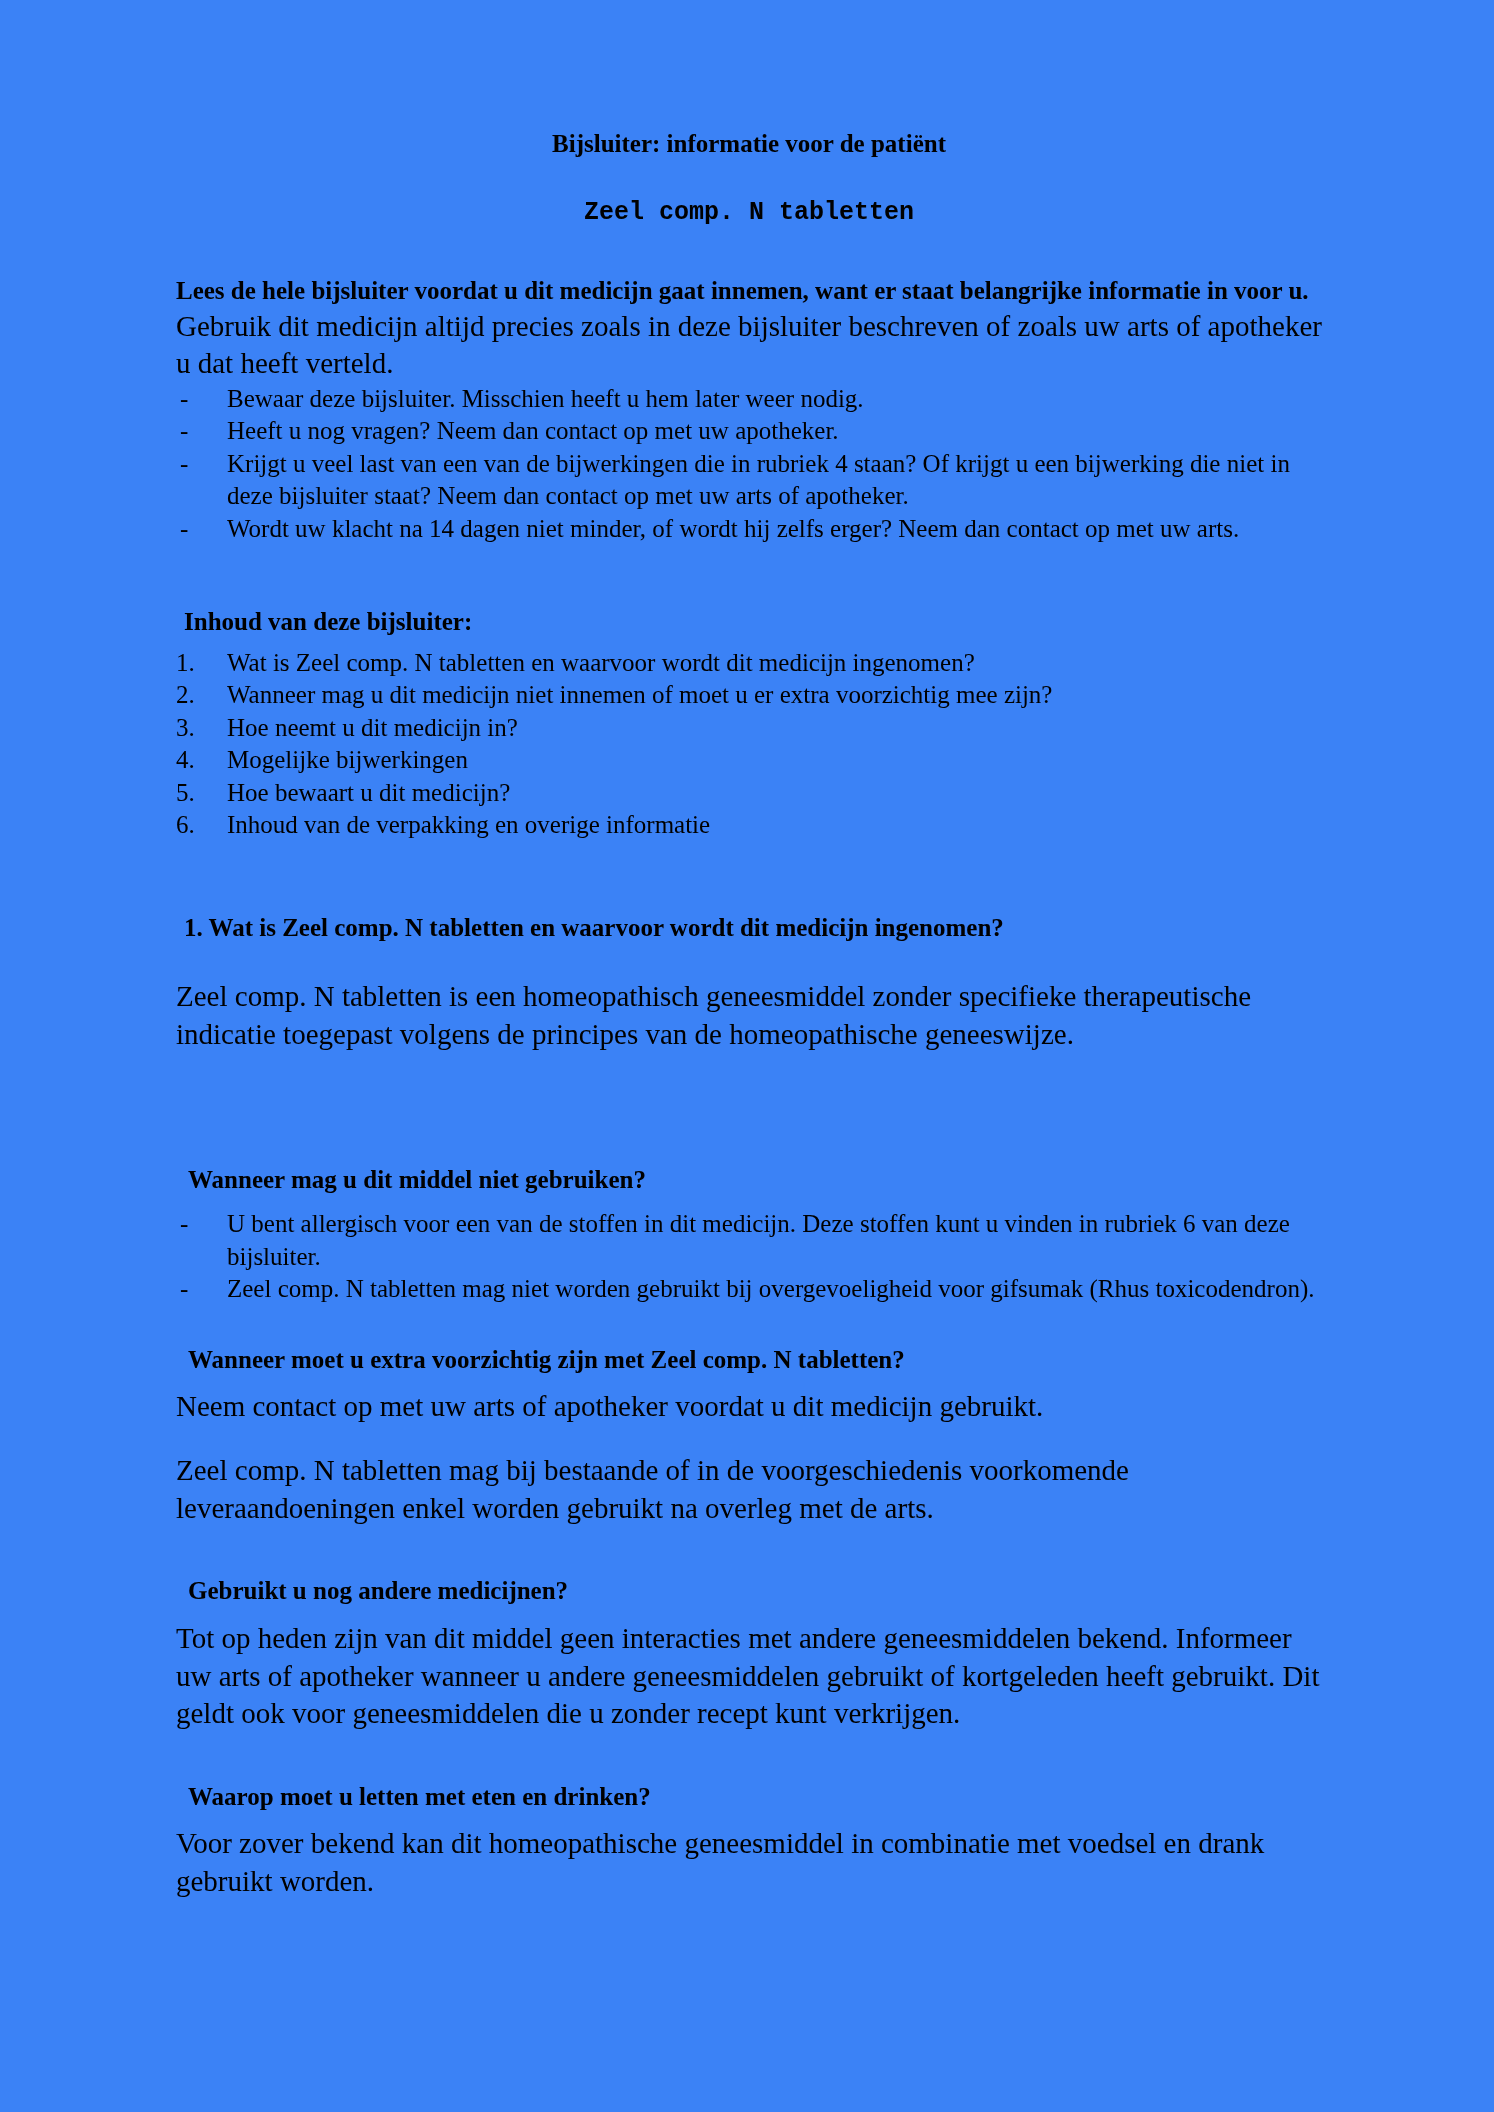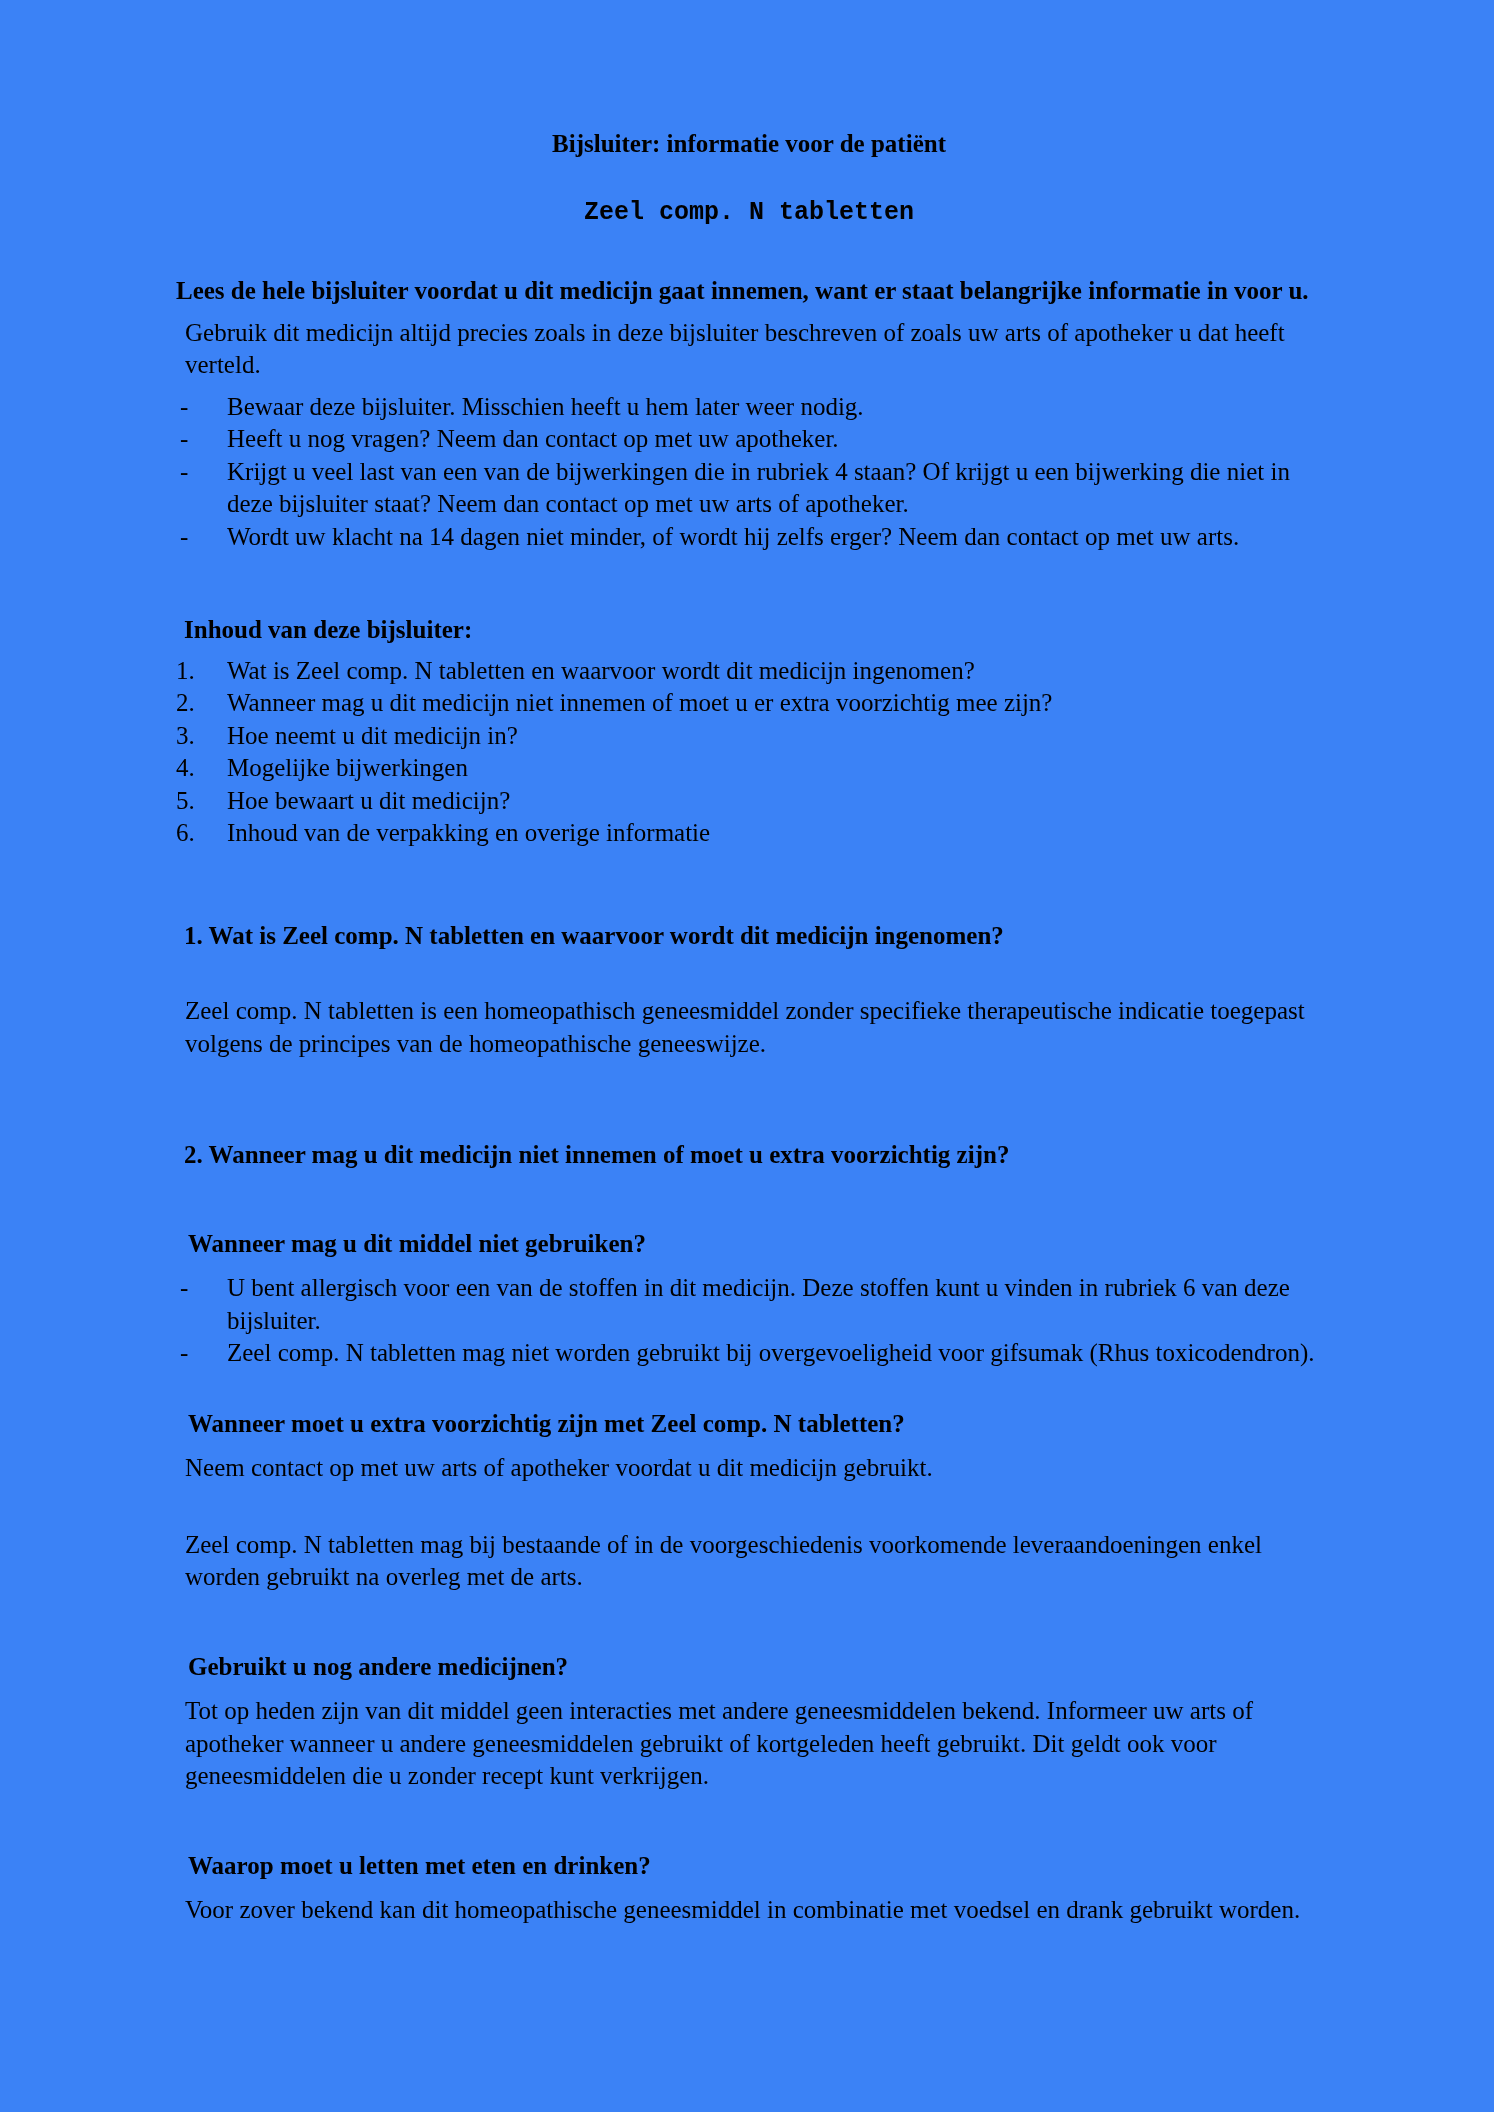--- a/index.html
+++ b/index.html
@@ -48,23 +48,23 @@
     margin: 0;
     font-family: Liberation Mono, monospace;
   }
   .dosage-form {
     font-size: 25px;
     font-weight: normal;
     line-height: 1.30;
     margin: 0;
   }
   p.body {
-    font-size: 25px;
-    line-height: 1.30;
-    margin: 9px;
+    font-size: 29px;
+    line-height: 1.30;
+    margin: 0;
     text-align: left;
   }
   p.lead {
     font-size: 25px;
     font-weight: bold;
     line-height: 1.30;
     margin: 0;
   }
   h2.section-heading {
     font-size: 25px;
@@ -189,21 +189,20 @@
     <div class="spacer-lg"></div>
     <div class="spacer-md"></div>
 
     <h2 class="section-heading">1. Wat is Zeel comp. N tabletten en waarvoor wordt dit medicijn ingenomen?</h2>
     <div class="spacer-md"></div>
     <p class="body">Zeel comp. N tabletten is een homeopathisch geneesmiddel zonder specifieke therapeutische indicatie toegepast volgens de principes van de homeopathische geneeswijze.</p>
 
     <div class="spacer-lg"></div>
     <div class="spacer-md"></div>
 
-    <h2 class="section-heading">2. Wanneer mag u dit medicijn niet innemen of moet u extra voorzichtig zijn?</h2>
 
     <div class="spacer-lg"></div>
 
     <h3 class="sub-heading">Wanneer mag u dit middel niet gebruiken?</h3>
     <ul class="dash-list">
       <li>
         <span class="dash-marker">-</span>
         <span>U bent allergisch voor een van de stoffen in dit medicijn. Deze stoffen kunt u vinden in rubriek 6 van deze bijsluiter.</span>
       </li>
       <li>

